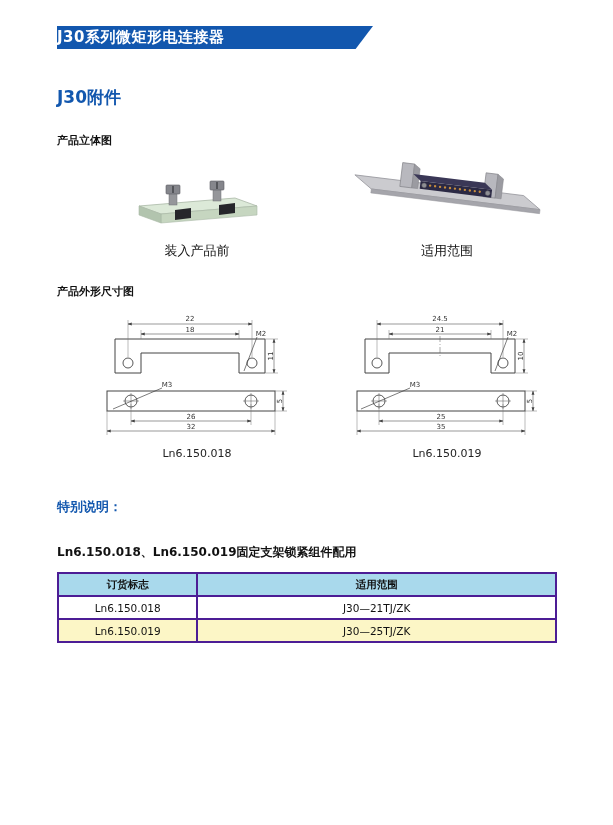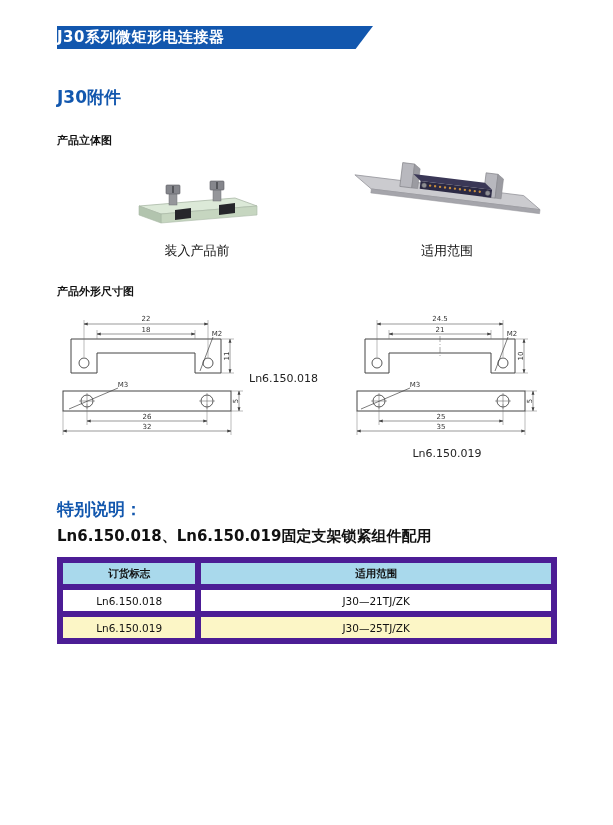--- a/index.html
+++ b/index.html
@@ -19,35 +19,35 @@
   .h-blue.first{margin-top:37px;}
   .b-line{font-weight:bold;font-size:11px;margin:0;color:#111;}
   .sub{margin-top:19px;}
   .stereo{margin-top:24px;}
   .photo-row{display:flex;align-items:flex-end;margin-top:8px;}
   .photo-col-l{width:280px;display:flex;flex-direction:column;align-items:center;}
   .photo-col-r{flex:1;display:flex;flex-direction:column;align-items:center;}
   .photo-caption{font-weight:normal;font-size:13px;margin-top:8px;color:#111;}
   .dim-label{margin-top:24px;}
   .draw-row{display:flex;align-items:flex-start;margin-top:10px;}
-  .draw-col-l{width:280px;display:flex;flex-direction:row;align-items:center;}
+  .draw-col-l{width:280px;display:flex;flex-direction:column;align-items:center;}
   .draw-col-r{flex:1;display:flex;flex-direction:column;align-items:center;}
   .draw-caption{font-size:11px;margin-top:6px;color:#222;}
-  .note-title{margin-top:38px;font-size:17px;}
+  .note-title{margin-top:38px;font-size:13px;}
   .note-body{
     font-size:11.5px;line-height:1.95;margin:10px 0 0 0;color:#111;
     text-indent:3em;text-align:justify;font-weight:bold;
   }
-  .pair-title{margin-top:6px;font-size:15px;}
+  .pair-title{margin-top:28px;font-size:12px;}
   table.pair{
     width:100%;border-collapse:collapse;margin-top:11px;
     border:2px solid #3c3c3c;font-size:10.5px;
   }
   table.pair th,table.pair td{
-    border:6px solid #4c1d95;height:19px;text-align:center;padding:1px 4px;
+    border:2px solid #4c1d95;height:19px;text-align:center;padding:1px 4px;
   }
   table.pair th{background:#a9d9ec;font-weight:bold;color:#111;}
   table.pair td{font-weight:normal;color:#111;}
   table.pair tr.alt td{background:#fcf6c6;}
   table.pair .col-code{width:28%;}
   
   svg text{font-family:"DejaVu Sans","Liberation Sans",sans-serif;}
   .shape{fill:none;stroke:#444;stroke-width:1;}
   .dim{stroke:#555;stroke-width:.6;fill:none;}
   .ext{stroke:#777;stroke-width:.5;}

